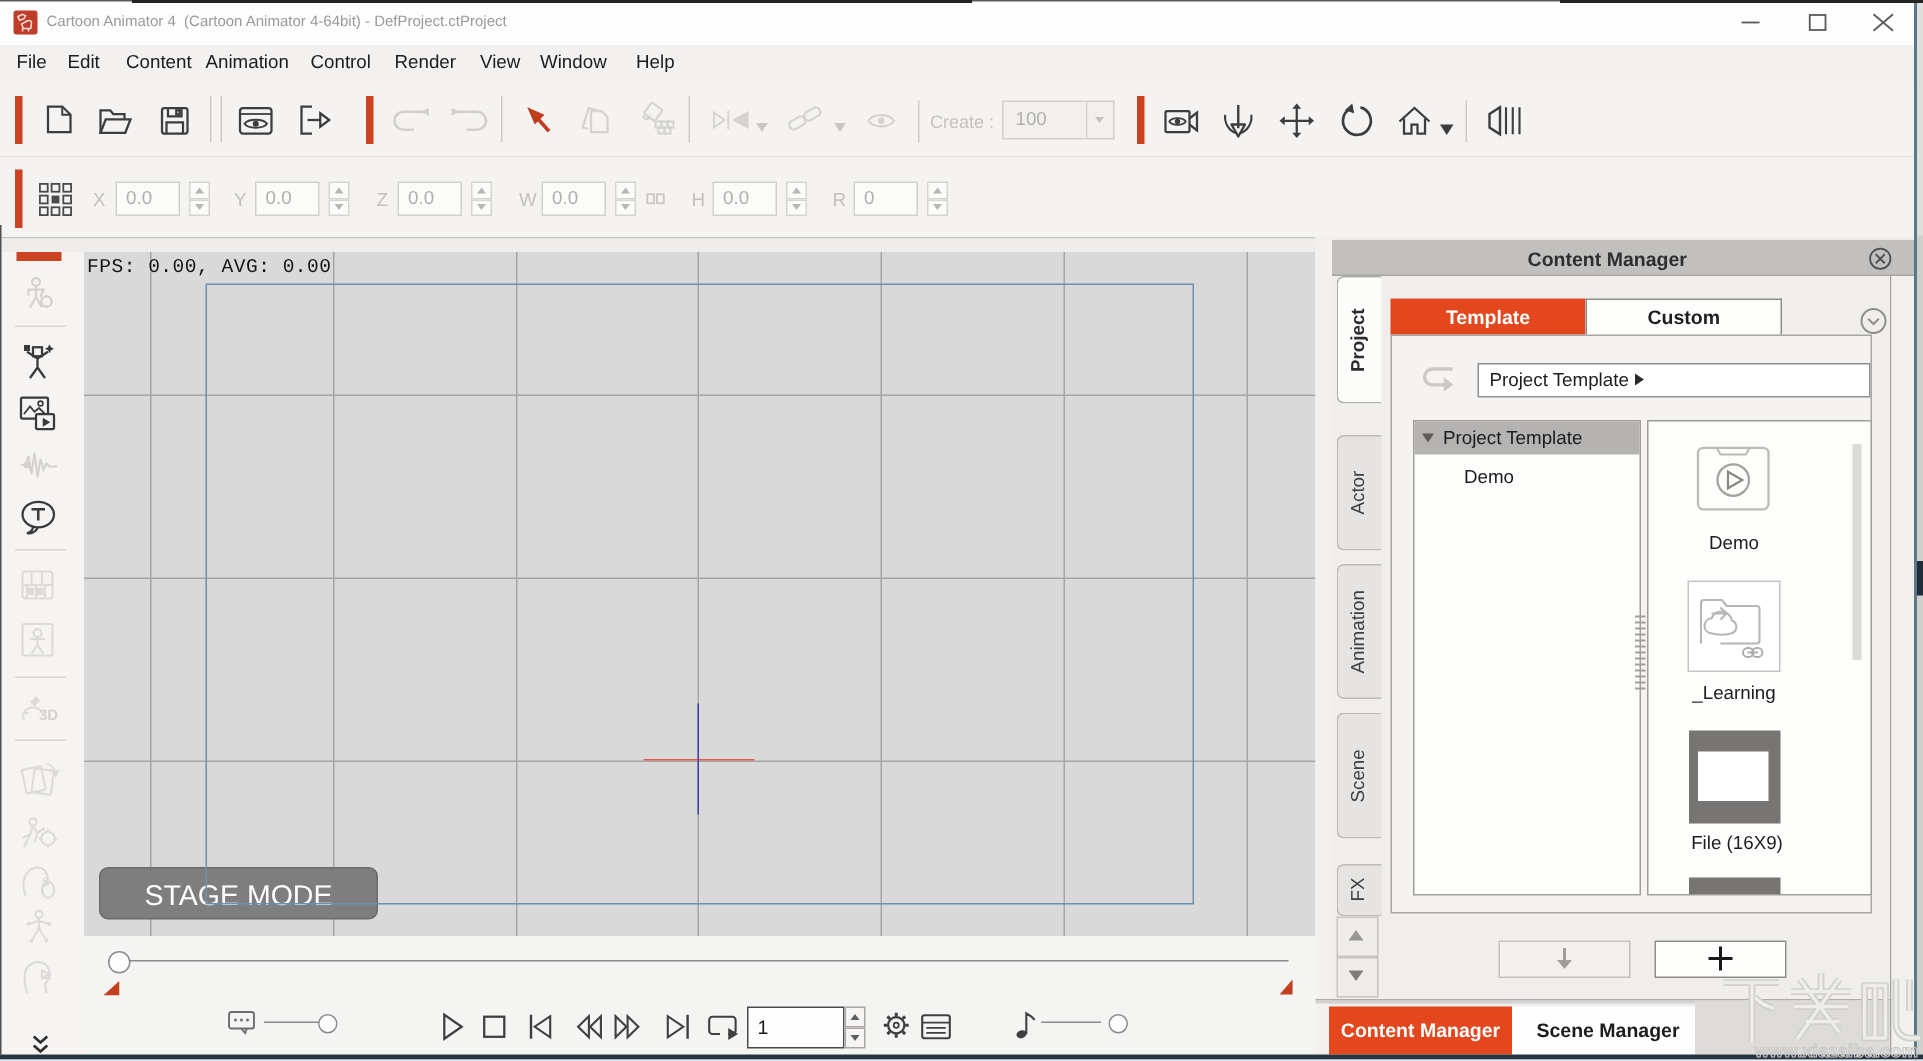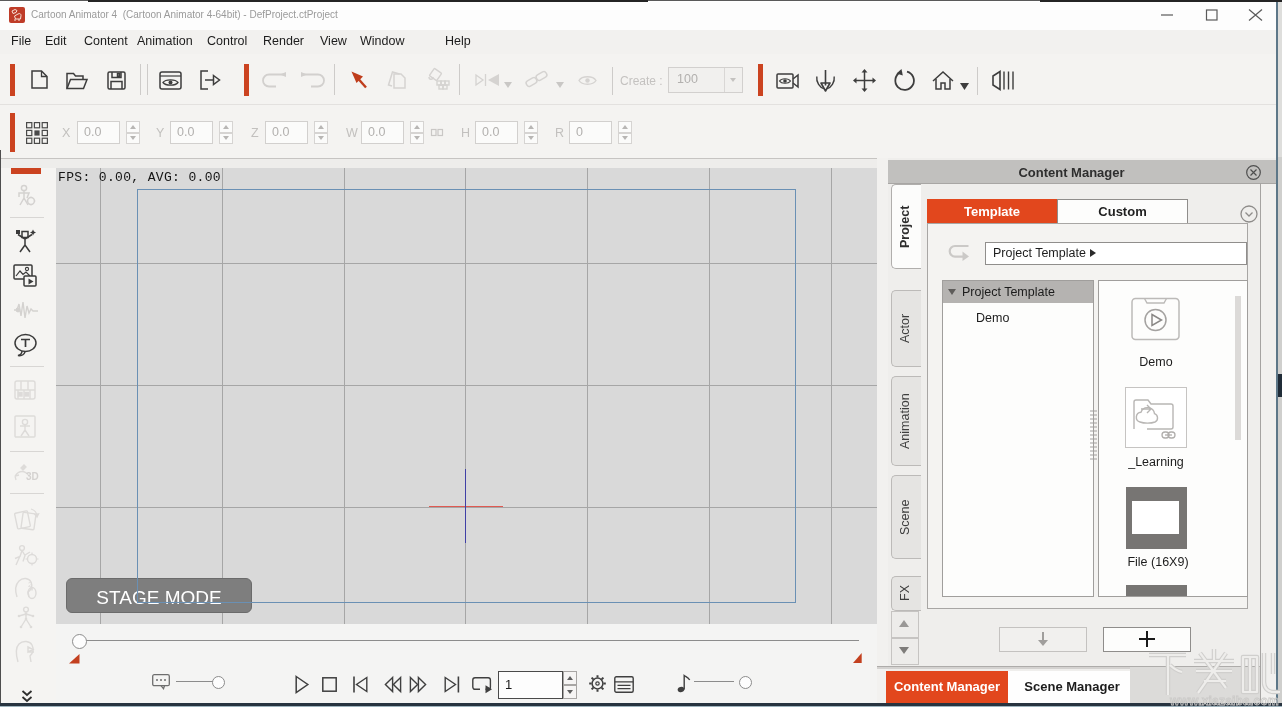--- a/index.html
+++ b/index.html
@@ -49,21 +49,21 @@
 <div class="abs" style="left:0;top:30px;width:1282px;height:23.5px;background:#f2f1ef;border-bottom:1px solid #d6d4d2;"></div>
 <div class="abs" style="top:34px;left:0;width:1282px;height:18px;font-size:12.5px;color:#1c1c1c;">
  <span class="abs" style="left:11px;">File</span>
  <span class="abs" style="left:45px;">Edit</span>
  <span class="abs" style="left:84px;">Content</span>
  <span class="abs" style="left:137px;">Animation</span>
  <span class="abs" style="left:207px;">Control</span>
  <span class="abs" style="left:263px;">Render</span>
  <span class="abs" style="left:320px;">View</span>
  <span class="abs" style="left:360px;">Window</span>
- <span class="abs" style="left:445px;text-align:right;">Help</span>
+ <span class="abs" style="left:424px;text-align:right;">Help</span>
 </div>
 
 <div class="abs" style="left:0;top:54px;width:1282px;height:50px;background:#f4f3f1;border-bottom:1px solid #e3e1df;"></div>
 <div class="redbar" style="left:10px;top:64px;height:32px;"></div>
 
 <svg style="left:31px;top:70px;" width="17" height="19" viewBox="0 0 17 19">
  <path d="M1,1 h9.5 l5.5,5.5 V18 H1 Z" fill="none" stroke="#3d3d3d" stroke-width="1.5"></path>
  <path d="M10.5,1 v5.5 h5.5" fill="none" stroke="#3d3d3d" stroke-width="1.3"></path>
 </svg>
 

